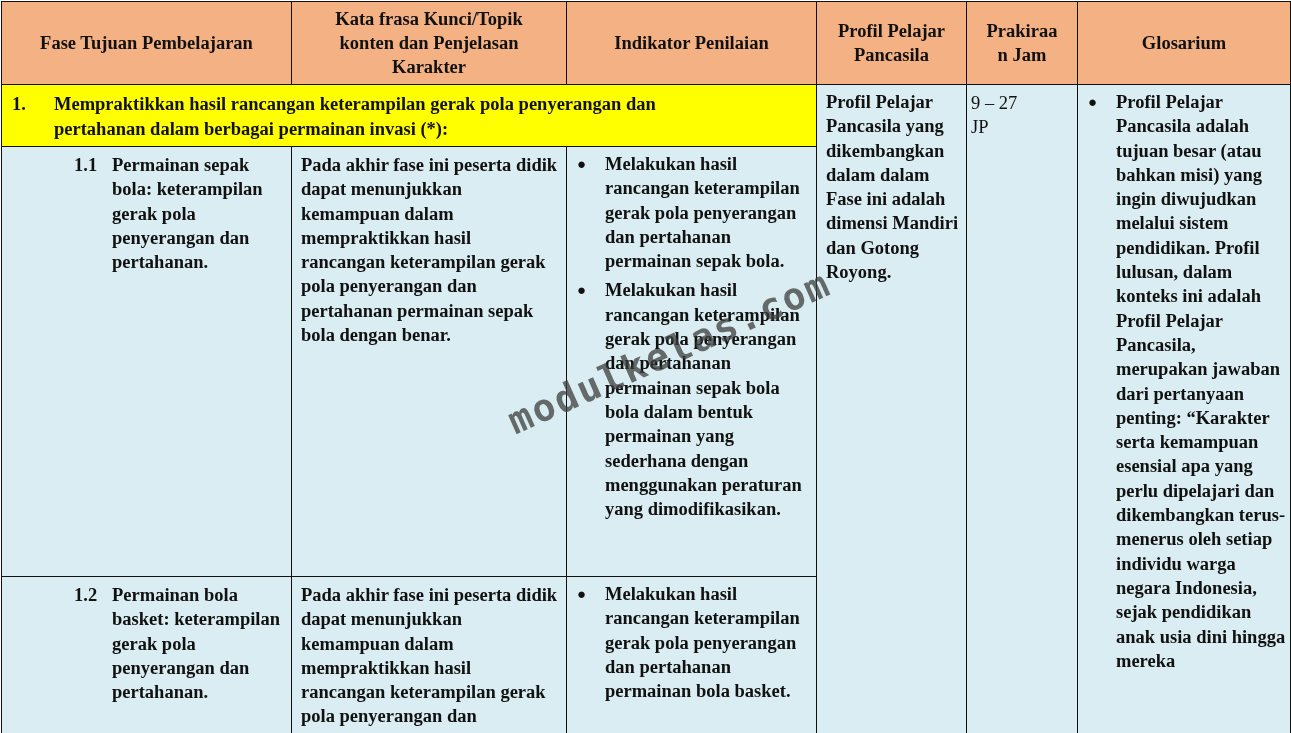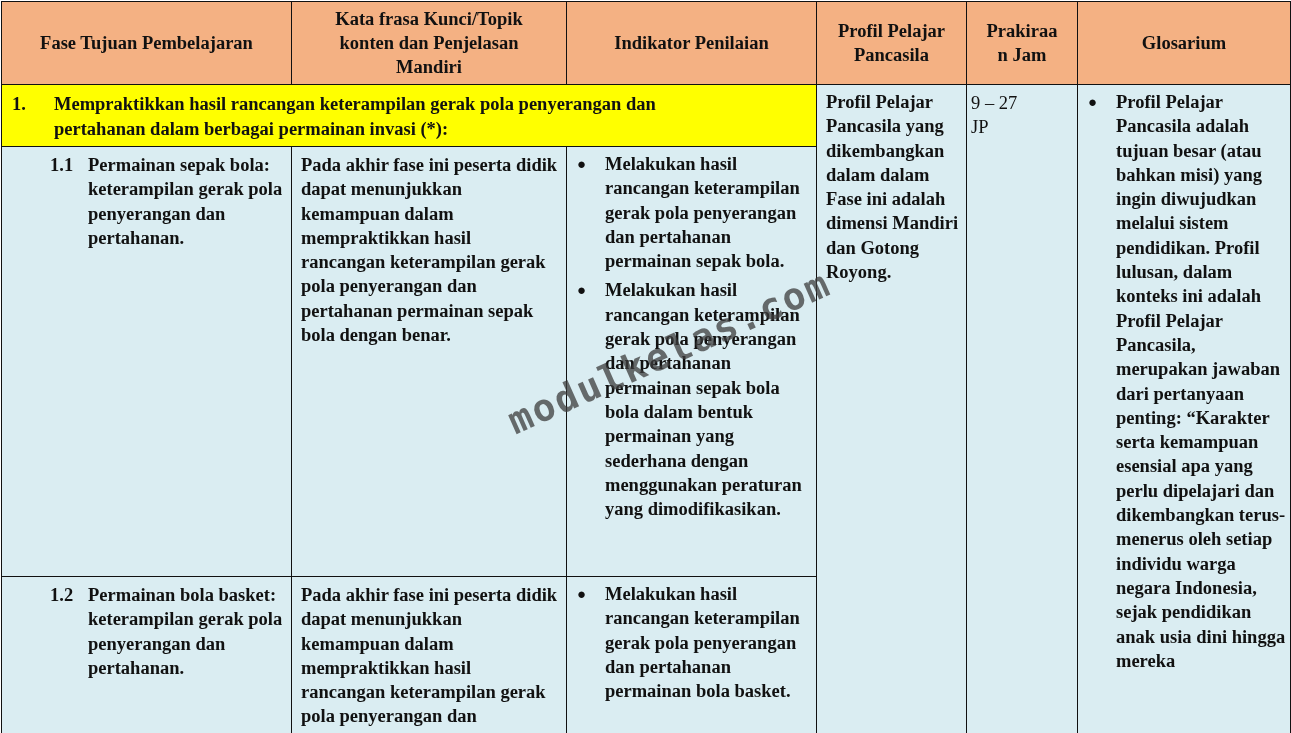--- a/index.html
+++ b/index.html
@@ -6,21 +6,21 @@
   body { width:1291px; height:733px; overflow:hidden; position:relative;
          font-family:"Liberation Serif", "DejaVu Serif", serif; color:#111; }
   table { border-collapse:collapse; position:absolute; left:1px; top:1px; table-layout:fixed; }
   td, th { border:1.6px solid #111; vertical-align:top; padding:0; }
   th { background:#f4b183; font-weight:bold; font-size:18.5px; line-height:24px;
        text-align:center; vertical-align:middle; height:82px; }
   .yellow { background:#ffff00; font-weight:bold; font-size:18.5px; line-height:25px; padding:7px 26px 4px 10px; }
   .yellow .num { display:inline-block; width:42px; }
   .yellow .line2 { padding-left:42px; display:block; }
   .blue { background:#daedf2; font-size:18.5px; line-height:24.3px;font-weight:bold; }
-  .atp { padding:6px 8px 0 48px; }
+  .atp { padding:6px 8px 0 72px; }
   .atp .lbl { display:flex; }
   .atp .no { width:38px; flex:none; }
   .kata { padding:6px 8px 0 9px; }
   .ind { padding:5px 6px 0 10px; }
   .ind ul, .glos ul { list-style:none; margin:0; padding:0; }
   .ind li, .glos li { display:flex; margin-bottom:5px; }
   .bullet { flex:none; width:28px; font-size:15px; line-height:24.3px; }
   .profil { padding:5px 6px 0 9px; }
   .jp { padding:6px 4px 0 4px; font-weight:normal; text-align:left; }
   .glos { padding:5px 4px 0 10px; }
@@ -40,21 +40,21 @@
     <col style="width:150px">
       <col style="width:111px">
       <col style="width:213px">
   </colgroup>
   <tbody>
       <tr>
     <th>Fase Tujuan Pembelajaran</th>
     <th>
       <span>Kata frasa Kunci/Topik</span><br>
       <span>konten dan Penjelasan</span><br>
-      <span>Mandiri</span>
+      <span>Karakter</span>
     </th>
     <th>Indikator Penilaian</th>
     <th>
       <span>Profil Pelajar</span><br>
       <span>Pancasila</span>
     </th>
     <th>
       <span>Prakiraa</span><br>
       <span>n Jam</span>
     </th>

